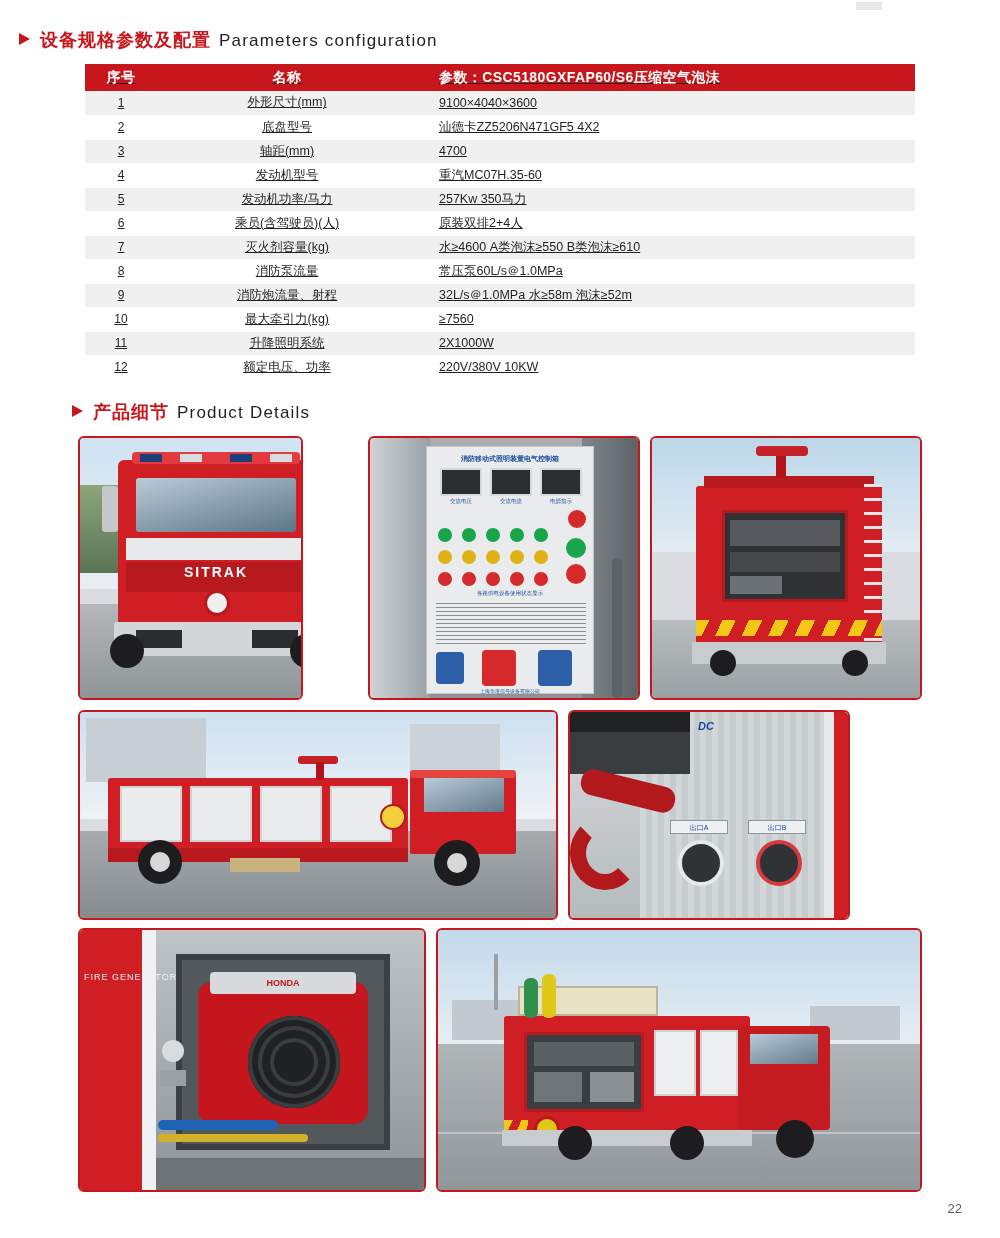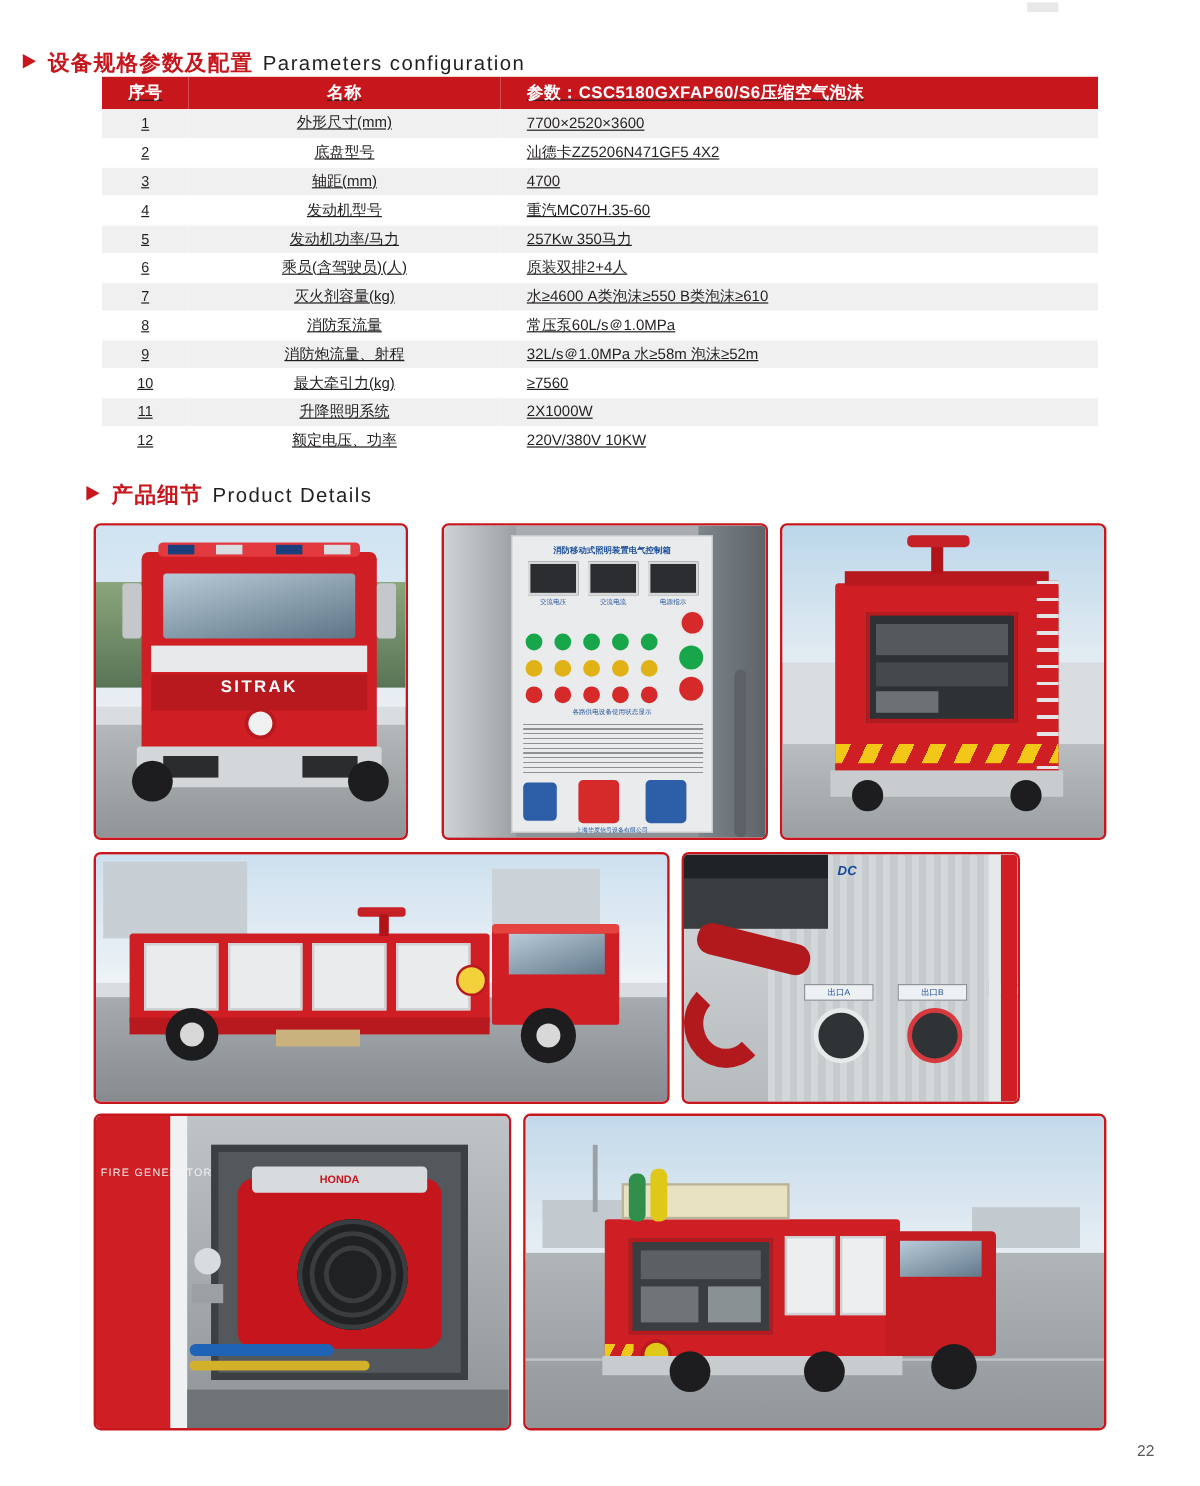--- a/index.html
+++ b/index.html
@@ -46,21 +46,21 @@
     font-weight: bold;
     color: #c8161d;
     letter-spacing: 1px;
   }
   .head-en {
     font-size: 17px;
     color: #231f20;
     letter-spacing: 1.2px;
   }
 
-  #params-head { position: absolute; left: 0; top: 40px; padding-left: 19px; }
+  #params-head { position: absolute; left: 0; top: 28px; padding-left: 19px; }
   #details-head { position: absolute; left: 0; top: 400px; }
 
   
   .table-wrap {
     position: absolute;
     left: 85px;
     top: 64px;
     width: 830px;
   }
   table {
@@ -153,21 +153,21 @@
         <tr>
           <th class="c-no">序号</th>
           <th class="c-name">名称</th>
           <th class="c-val">参数：CSC5180GXFAP60/S6压缩空气泡沫</th>
         </tr>
       </thead>
       <tbody>
         <tr>
           <td class="c-no">1</td>
           <td class="c-name">外形尺寸(mm)</td>
-          <td class="c-val">7700×2520×3600</td>
+          <td class="c-val">9100×4040×3600</td>
         </tr>
         <tr>
           <td class="c-no">2</td>
           <td class="c-name">底盘型号</td>
           <td class="c-val">汕德卡ZZ5206N471GF5 4X2</td>
         </tr>
         <tr>
           <td class="c-no">3</td>
           <td class="c-name">轴距(mm)</td>
           <td class="c-val">4700</td>
@@ -222,21 +222,21 @@
   </div>
 
   <div class="section-head" id="details-head">
     <span class="tri"></span>
     <span class="head-cn">产品细节</span>
     <span class="head-en">Product Details</span>
   </div>
 
   <div class="photos">
 
-    <div class="photo" style="left:78px; top:436px; width:262px; height:264px;">
+    <div class="photo" style="left:78px; top:436px; width:225px; height:264px;">
       <div class="inner">
         <div class="sky"></div>
         <div class="trees" style="top:18%; height:34%; background:linear-gradient(#7d9a66,#3f5f3a);"></div>
         <div class="ground" style="height:36%; background:linear-gradient(#b4b8ba,#8f9497);"></div>
 
         <div style="position:absolute; left:38px; top:22px; width:196px; height:192px; background:#cf1f24; border-radius:6px 6px 2px 2px;"></div>
 
         <div style="position:absolute; left:52px; top:14px; width:168px; height:12px; background:#e23a3f; border-radius:4px;"></div>
         <div style="position:absolute; left:60px; top:16px; width:22px; height:8px; background:#1b3f7a;"></div>
         <div style="position:absolute; left:100px; top:16px; width:22px; height:8px; background:#d8dde2;"></div>

